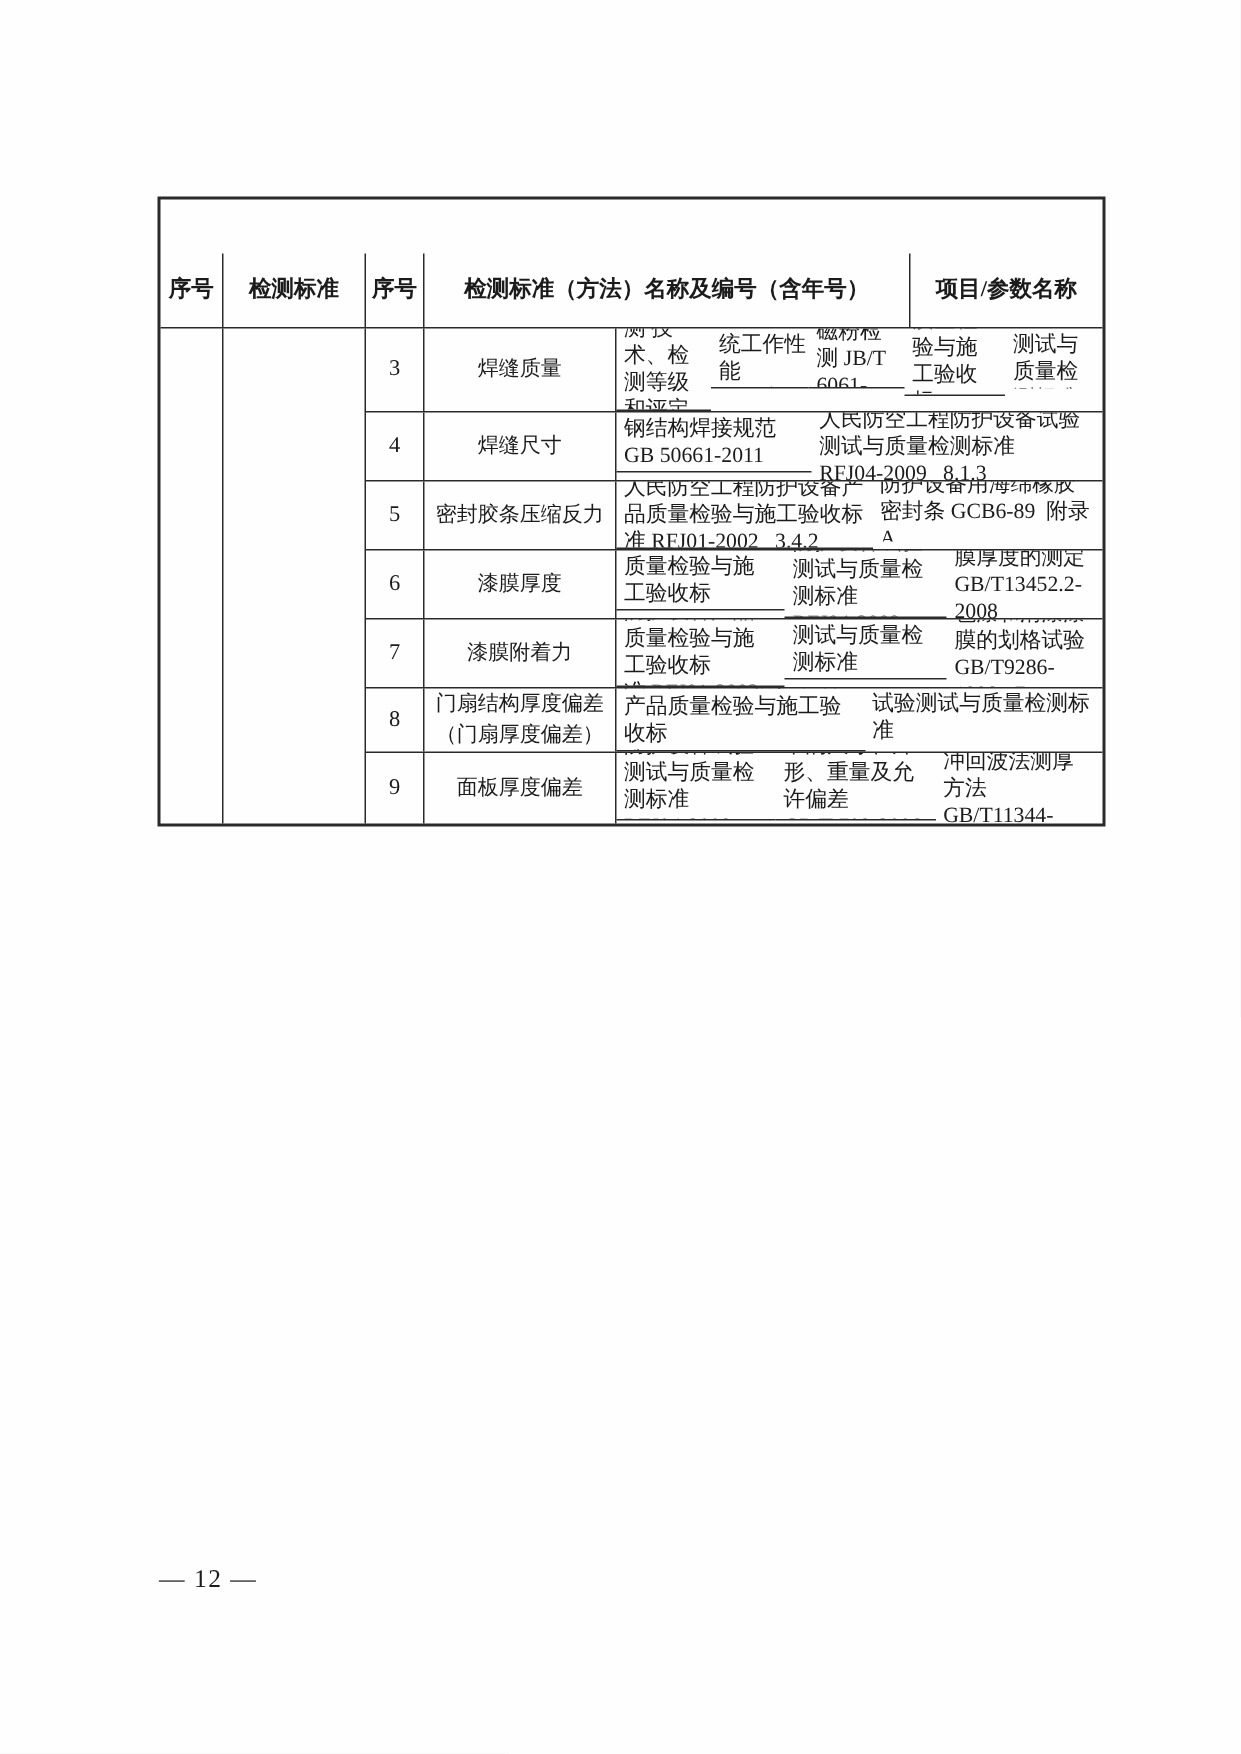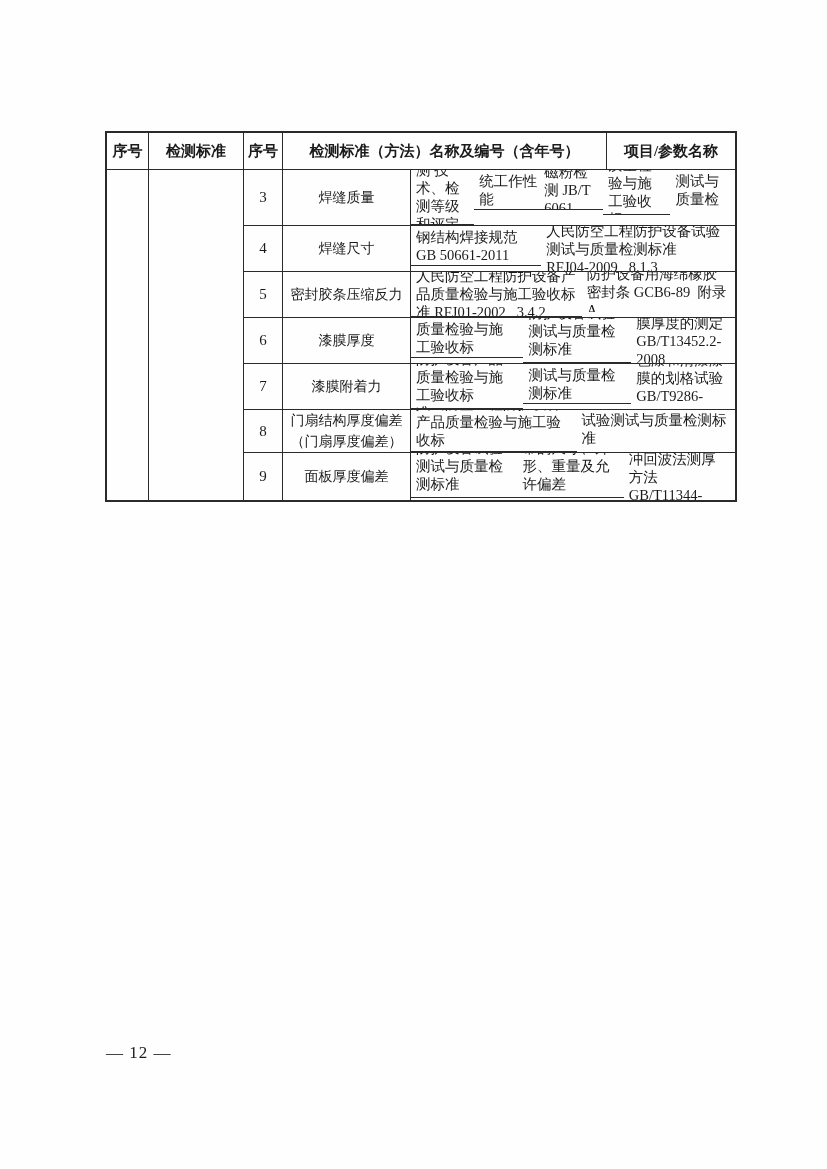--- a/index.html
+++ b/index.html
@@ -18,21 +18,21 @@
   }
   .doc-table {
     position: absolute;
     left: 105px;
     top: 131px;
     width: 632px;
     border: 2px solid #2a2a2a;
     background: #fefefe;
   }
   
-  .thead { display: flex; height: 37px; border-bottom: 1.5px solid #2a2a2a; }
+  .thead { display: flex; height: 50px; border-bottom: 1.5px solid #2a2a2a; margin-top: 36px; }
   .th {
     display: flex; align-items: center; justify-content: center;
     font-weight: bold; font-size: 15px;
     border-right: 1.5px solid #2a2a2a;
     text-align: center; line-height: 1.1;
   }
   .th:last-child { border-right: none; }
   .w-c1 { width: 42px; }
   .w-c2 { width: 95px; }
   .w-c3 { width: 39px; }

